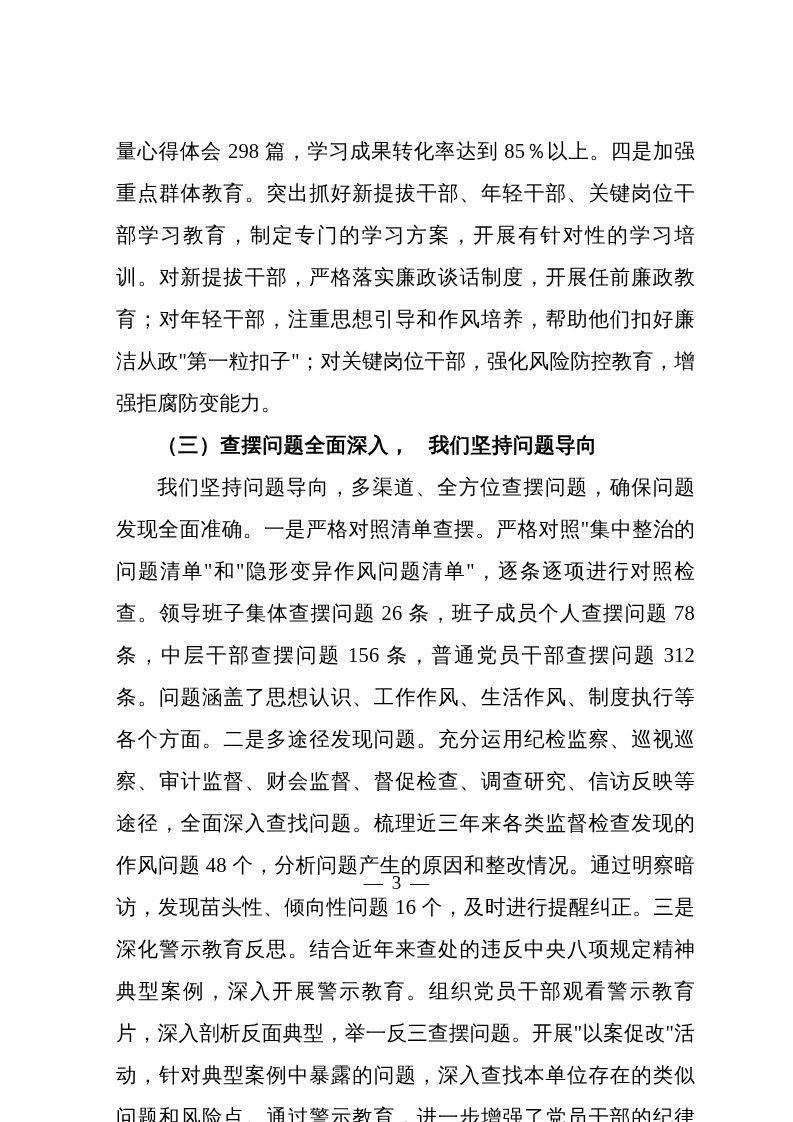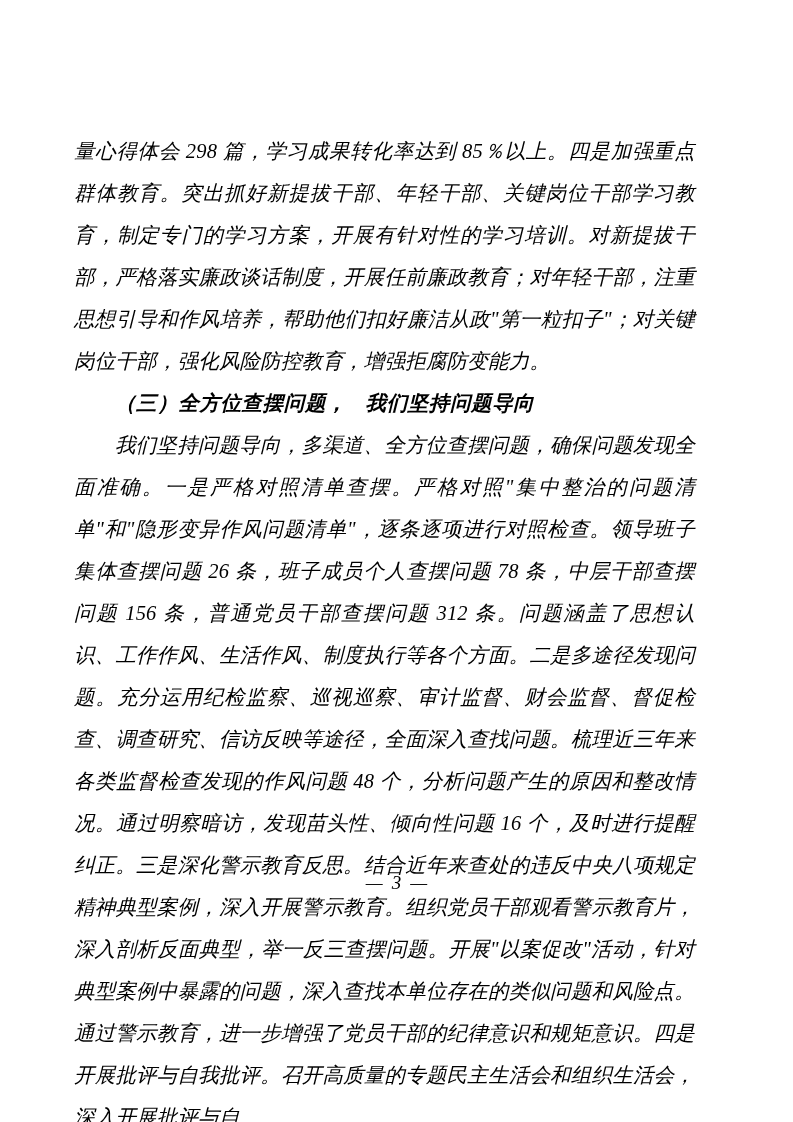--- a/index.html
+++ b/index.html
@@ -12,22 +12,21 @@
     background: #ffffff;
     font-family: "Liberation Serif", "DejaVu Serif", serif;
     color: #000000;
     overflow: hidden;
   }
   .page {
     position: relative;
     width: 793px;
     height: 946px;
     box-sizing: border-box;
-    padding: 130px 98px 0 74px;
-    font-style: italic;
+    padding: 130px 98px 0 116px;
   }
   .doc-body {
     font-size: 20.5px;
     line-height: 42px;
     text-align: justify;
     text-justify: inter-ideograph;
     letter-spacing: 0.2px;
   }
   .para {
     margin: 0;
@@ -65,21 +64,21 @@
 </style>
 </head>
 <body>
 
 <div class="page">
   <div class="doc-body">
 
     <p class="para cont">量心得体会 298 篇，学习成果转化率达到 85％以上。四是加强重点群体教育。突出抓好新提拔干部、年轻干部、关键岗位干部学习教育，制定专门的学习方案，开展有针对性的学习培训。对新提拔干部，严格落实廉政谈话制度，开展任前廉政教育；对年轻干部，注重思想引导和作风培养，帮助他们扣好廉洁从政"第一粒扣子"；对关键岗位干部，强化风险防控教育，增强拒腐防变能力。</p>
 
     <p class="heading">
-      <span>（三）全方位查摆问题，</span><span class="gap"></span><span>我们坚持问题导向</span>
+      <span>（三）查摆问题全面深入，</span><span class="gap"></span><span>我们坚持问题导向</span>
     </p>
 
     <p class="para">我们坚持问题导向，多渠道、全方位查摆问题，确保问题发现全面准确。一是严格对照清单查摆。严格对照"集中整治的问题清单"和"隐形变异作风问题清单"，逐条逐项进行对照检查。领导班子集体查摆问题 26 条，班子成员个人查摆问题 78 条，中层干部查摆问题 156 条，普通党员干部查摆问题 312 条。问题涵盖了思想认识、工作作风、生活作风、制度执行等各个方面。二是多途径发现问题。充分运用纪检监察、巡视巡察、审计监督、财会监督、督促检查、调查研究、信访反映等途径，全面深入查找问题。梳理近三年来各类监督检查发现的作风问题 48 个，分析问题产生的原因和整改情况。通过明察暗访，发现苗头性、倾向性问题 16 个，及时进行提醒纠正。三是深化警示教育反思。结合近年来查处的违反中央八项规定精神典型案例，深入开展警示教育。组织党员干部观看警示教育片，深入剖析反面典型，举一反三查摆问题。开展"以案促改"活动，针对典型案例中暴露的问题，深入查找本单位存在的类似问题和风险点。通过警示教育，进一步增强了党员干部的纪律意识和规矩意识。四是开展批评与自我批评。召开高质量的专题民主生活会和组织生活会，深入开展批评与自</p>
 
   </div>
 
   <div class="footer">
     <span class="dash">—</span><span class="pagenum">3</span><span class="dash">—</span>
   </div>
 </div>

